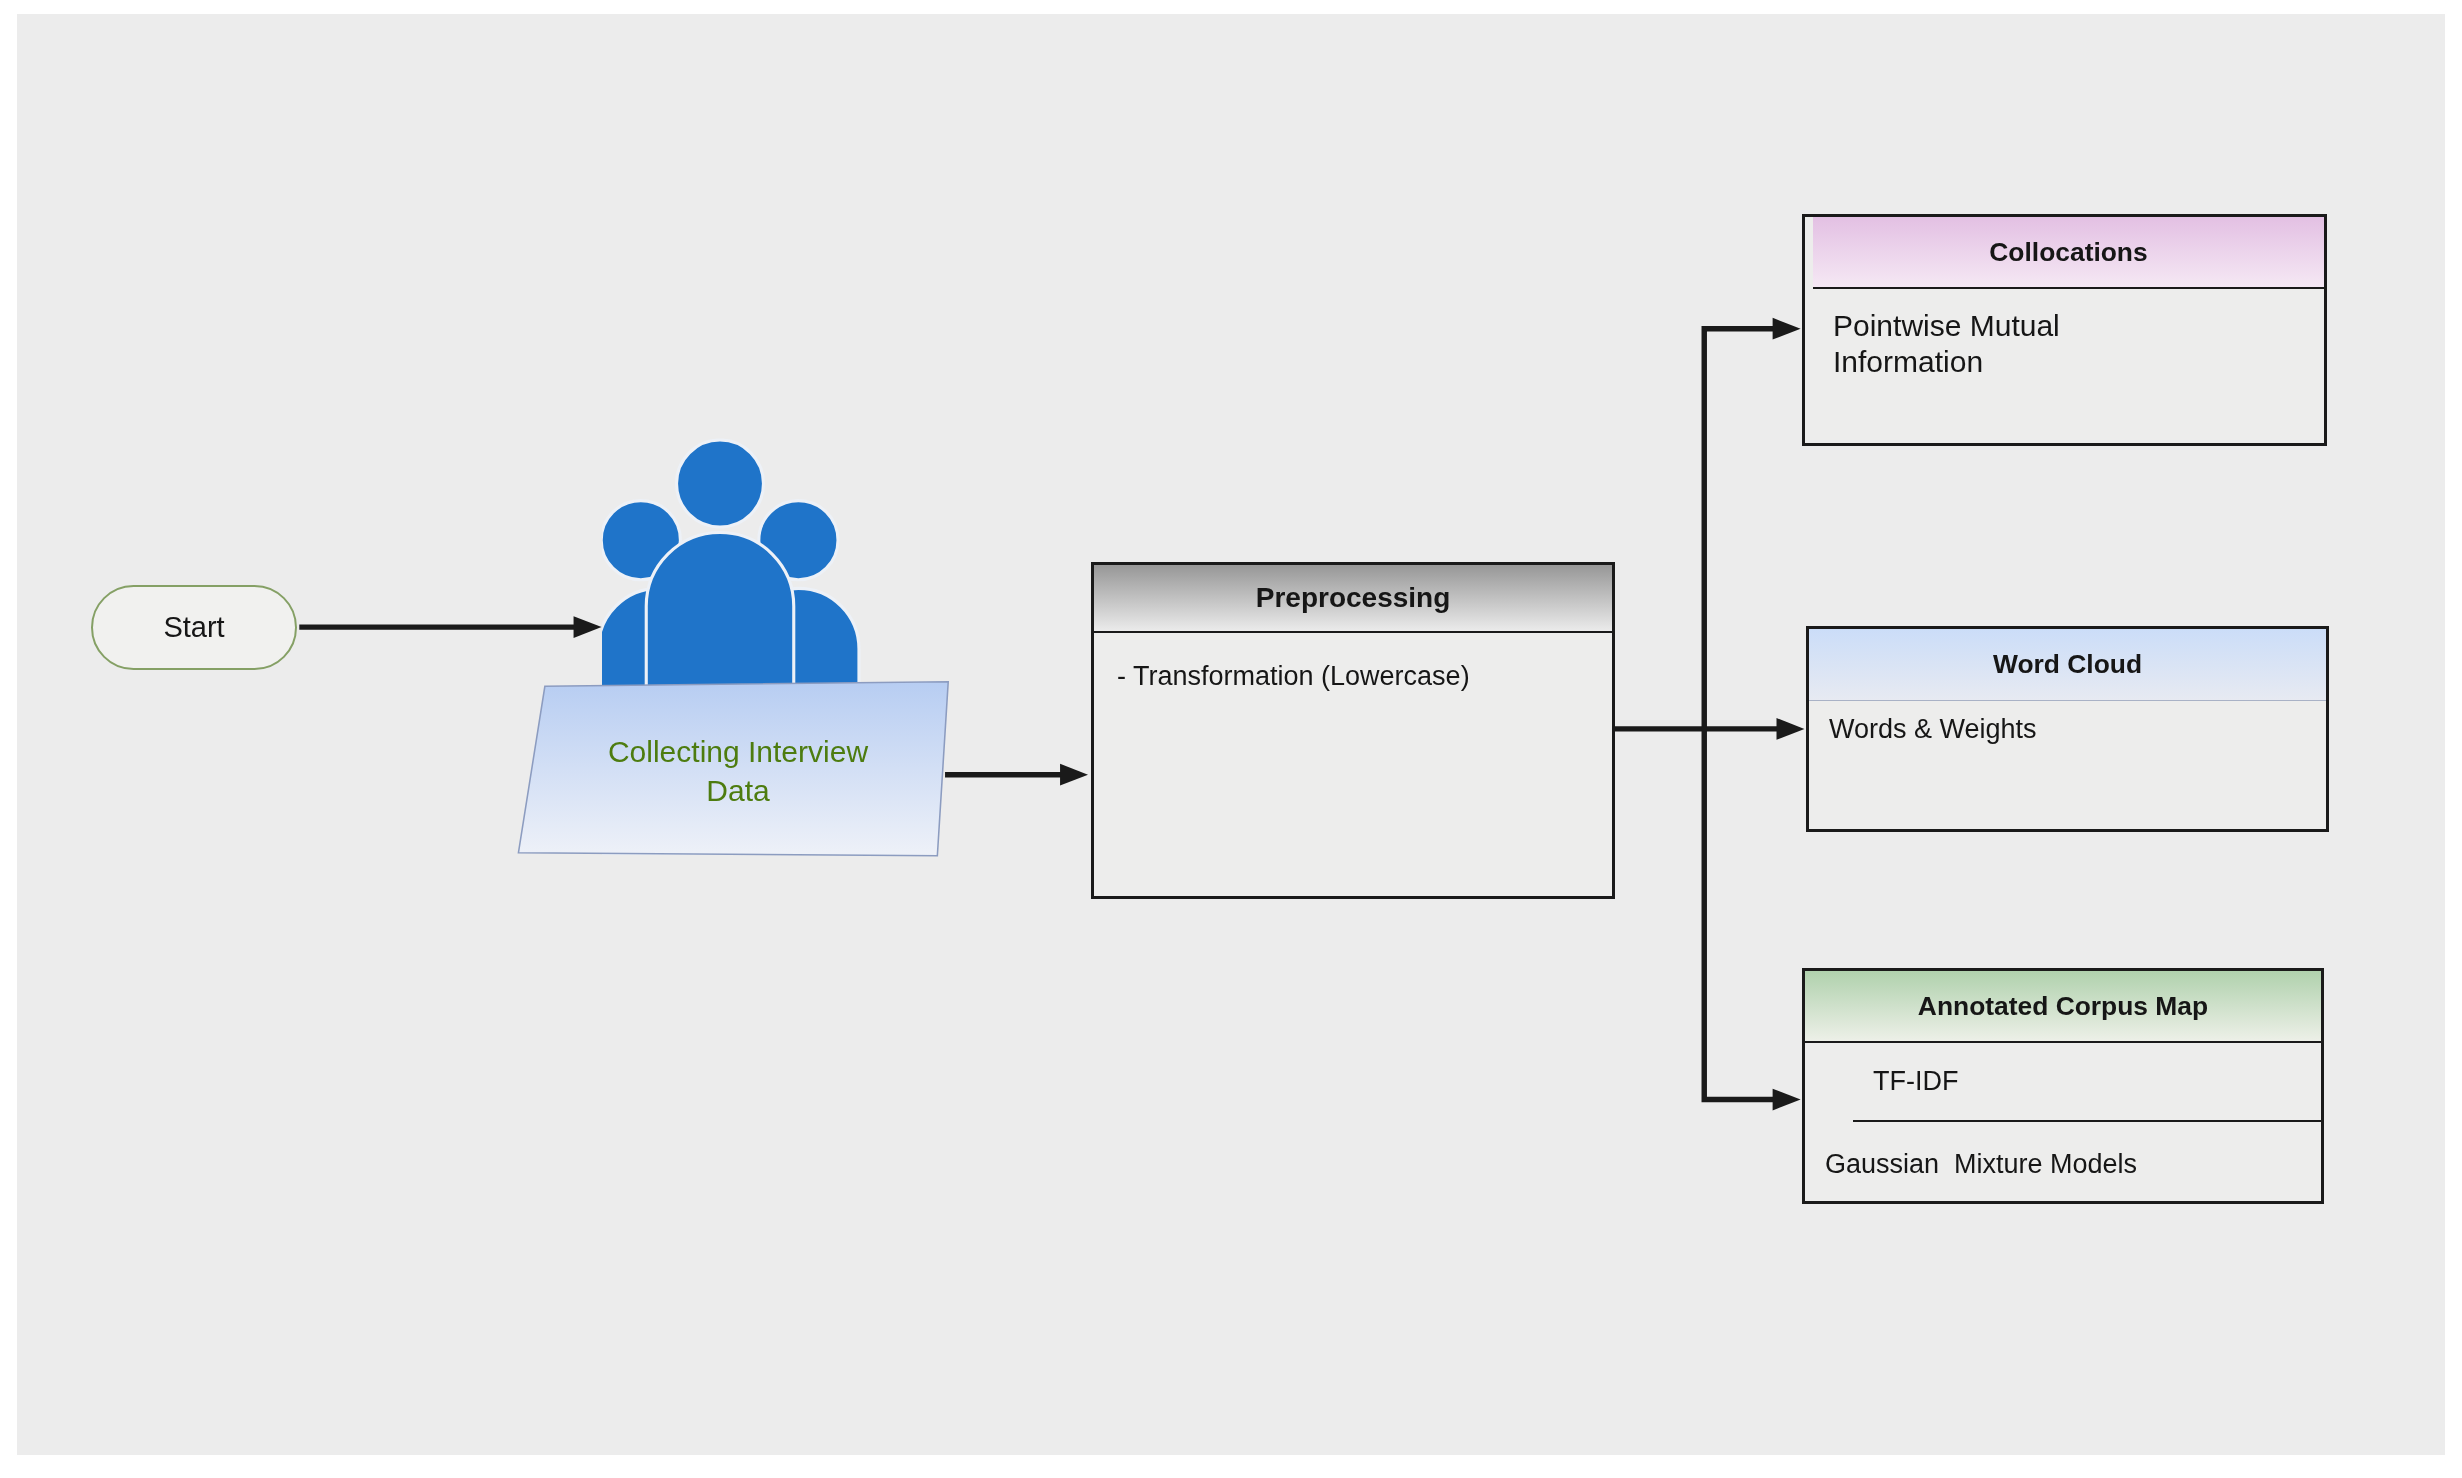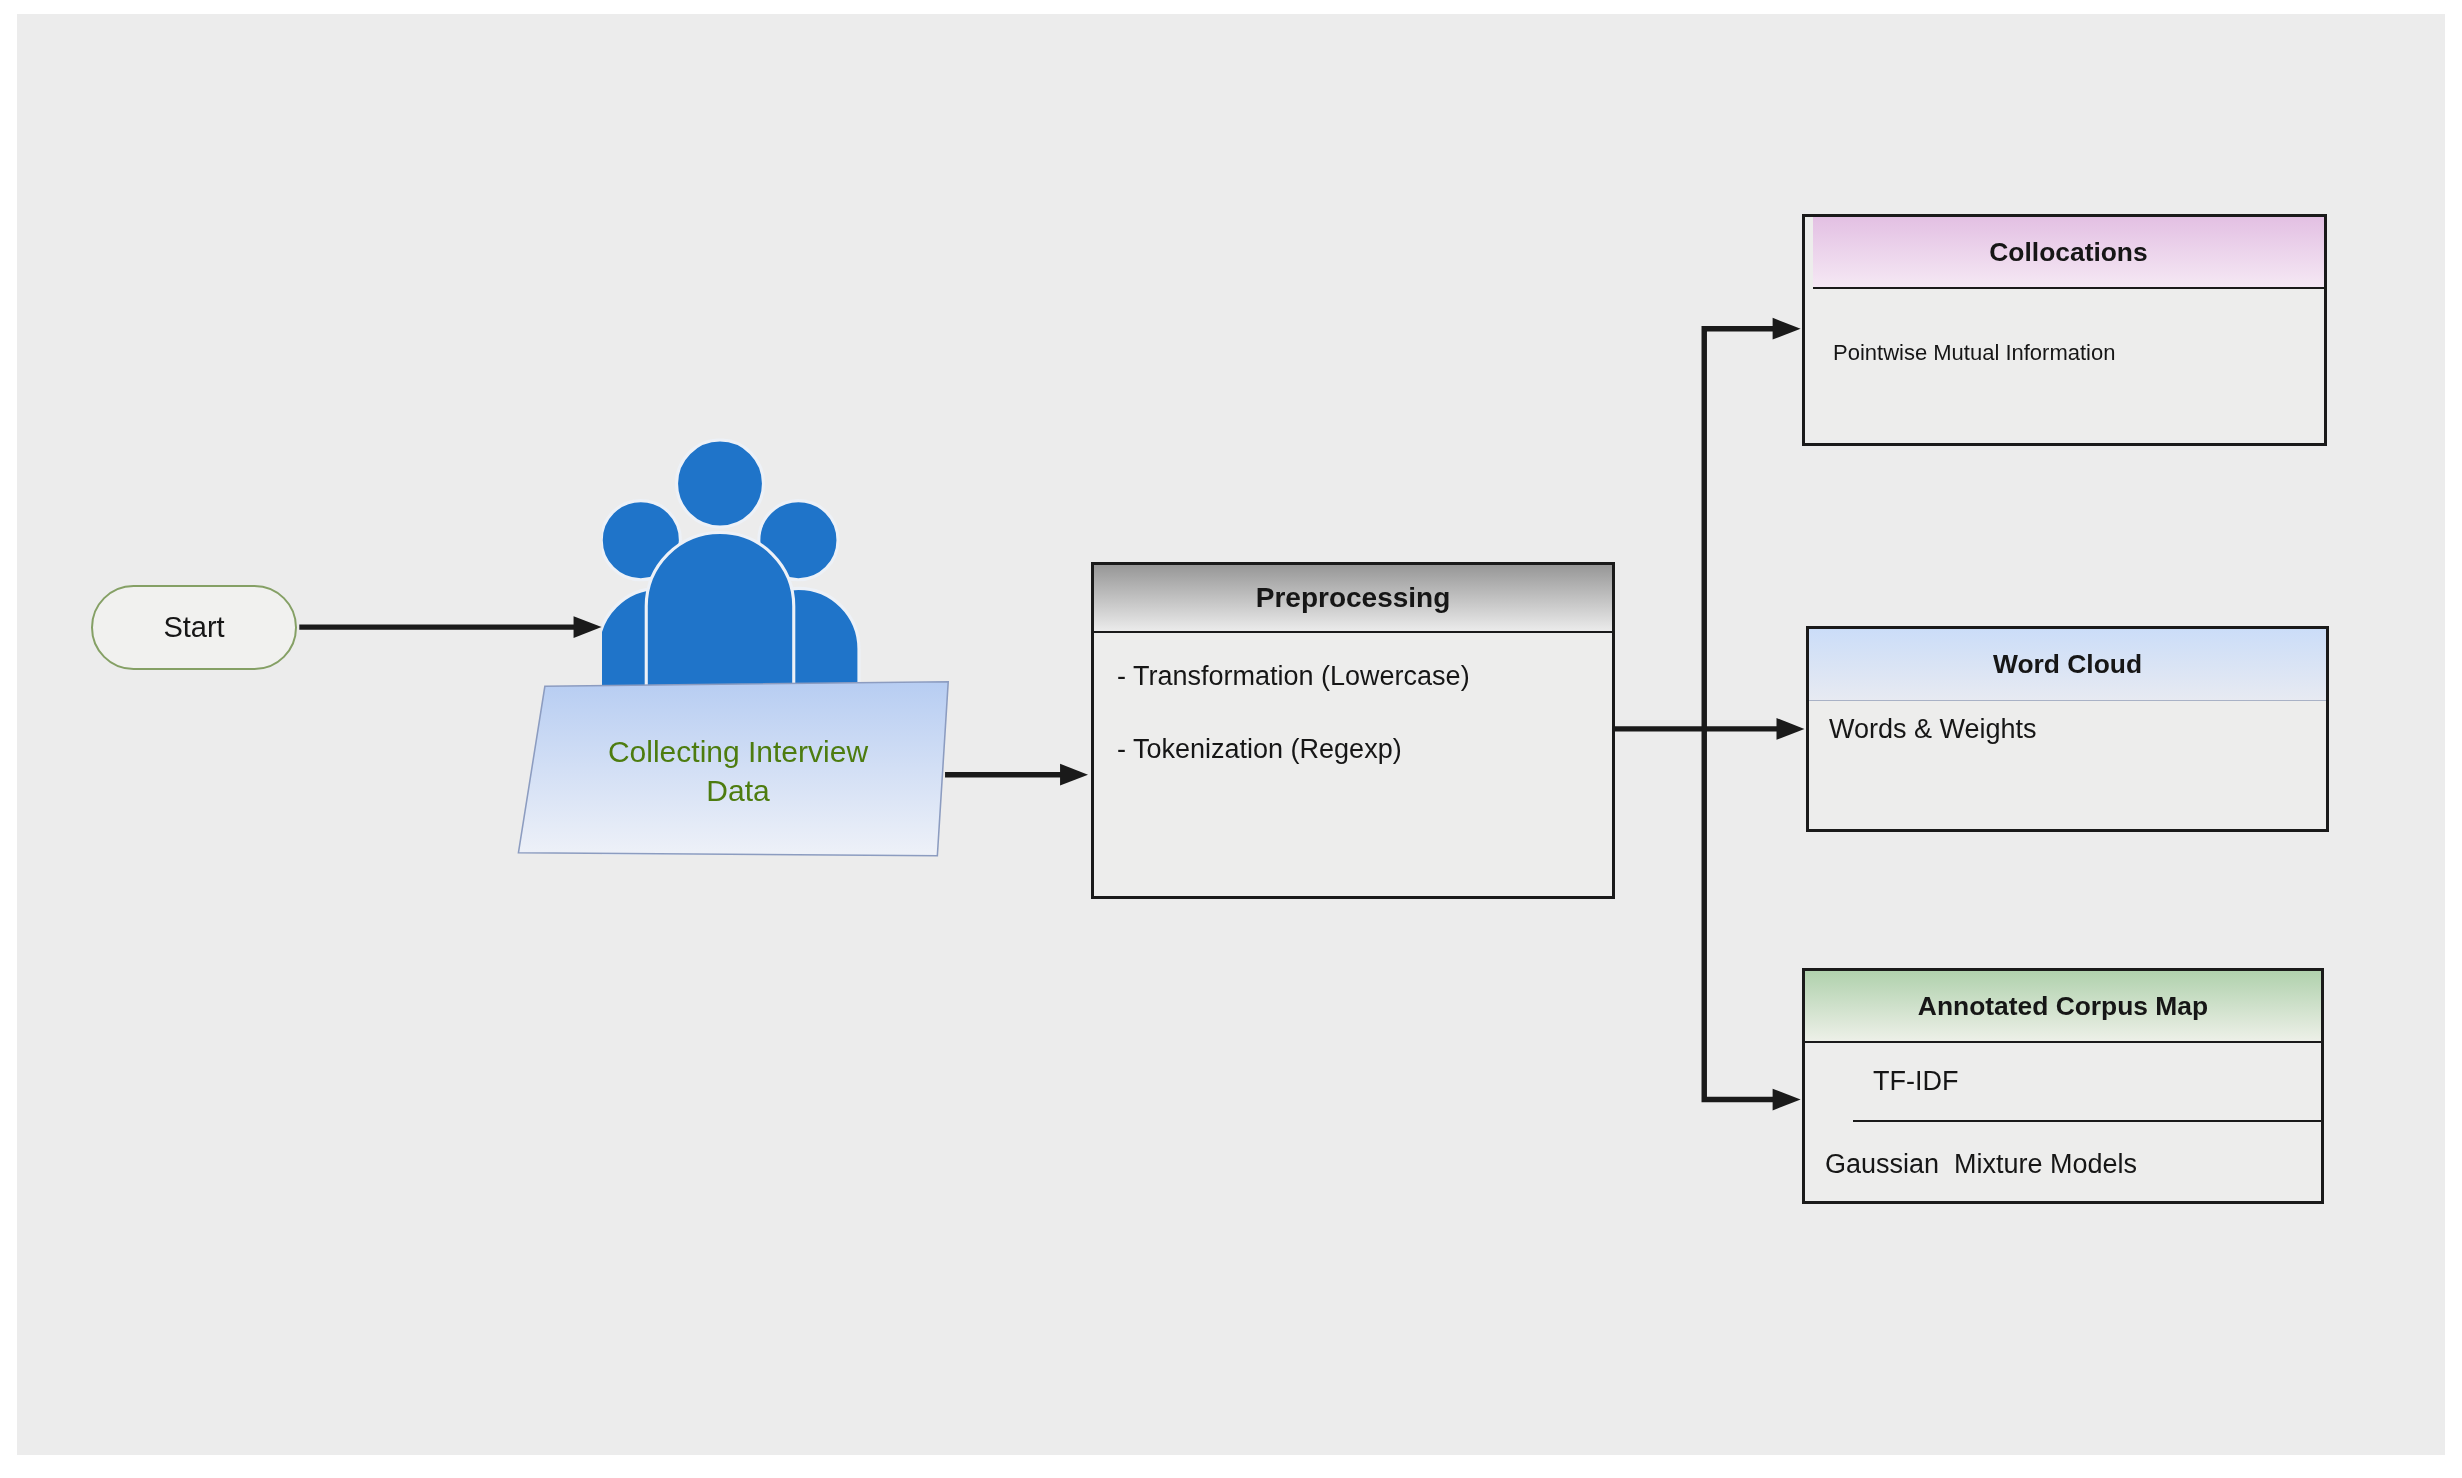--- a/index.html
+++ b/index.html
@@ -51,21 +51,21 @@
 
   .preprocessing { left: 1091px; top: 562px; width: 524px; height: 337px; }
   .preprocessing .hdr { height: 68px; font-size: 28px;
     background: linear-gradient(var(--pre_grad_top, #979797), var(--pre_grad_bottom, #ebebeb)); }
   .preprocessing .items { padding: 25px 7.8px 0 23px; font-size: 27px; }
   .preprocessing .items div { line-height: 36px; margin-bottom: 37px; }
 
   .collocations { left: 1802px; top: 214px; width: 525px; height: 232px; padding-left: 8px; }
   .collocations .hdr { height: 72px; font-size: 26.4px;
     background: linear-gradient(var(--colloc_grad_top, #e3c0e3), var(--colloc_grad_bottom, #f5e8f4)); }
-  .collocations .body { padding: 19.4px 0 0 20px; font-size: 22px; line-height: 36px; max-width: 319px; margin-top: 27px; }
+  .collocations .body { padding: 19.4px 0 0 20px; font-size: 30px; line-height: 36px; max-width: 319px; }
 
   .word-cloud { left: 1806px; top: 626px; width: 523px; height: 206px; }
   .word-cloud .hdr { height: 72px; font-size: 26.4px;
     border-bottom: 1.6px solid var(--wc_divider, #a9b2c6);
     background: linear-gradient(var(--wc_grad_top, #cbddf8), var(--wc_grad_bottom, #e7eaf2)); }
   .word-cloud .body { padding: 10px 0 0 20px; font-size: 27px; line-height: 36px; }
 
   .acm { left: 1802px; top: 968px; width: 522px; height: 236px; }
   .acm .hdr { height: 72px; font-size: 26.4px;
     background: linear-gradient(var(--acm_grad_top, #b0d1ad), var(--acm_grad_bottom, #edf0e8)); text-align: center; }
@@ -115,21 +115,20 @@
     </linearGradient>
   </defs>
   <polygon points="41,13 560,7 546,231 7,227" fill="url(#collectGrad)" stroke="#8c9cc0" stroke-width="2"></polygon>
 </svg>
 <div class="abs collect-label">Collecting Interview Data</div>
 
 <div class="abs node hbox preprocessing">
   <div class="hdr">Preprocessing</div>
   <div class="items">
     <div>- Transformation (Lowercase)</div>
-    <div>- Tokenization (Regexp)</div>
   </div>
 </div>
 
 <div class="abs node hbox collocations">
   <div class="hdr">Collocations</div>
   <div class="body">Pointwise Mutual Information</div>
 </div>
 
 <div class="abs node hbox word-cloud">
   <div class="hdr">Word Cloud</div>

